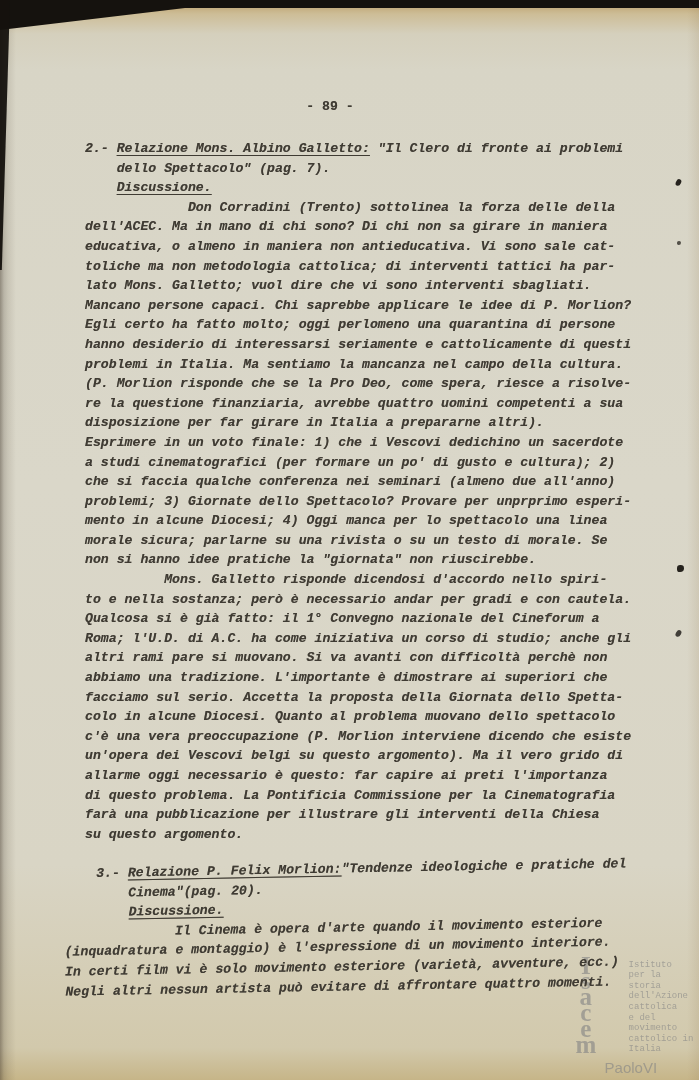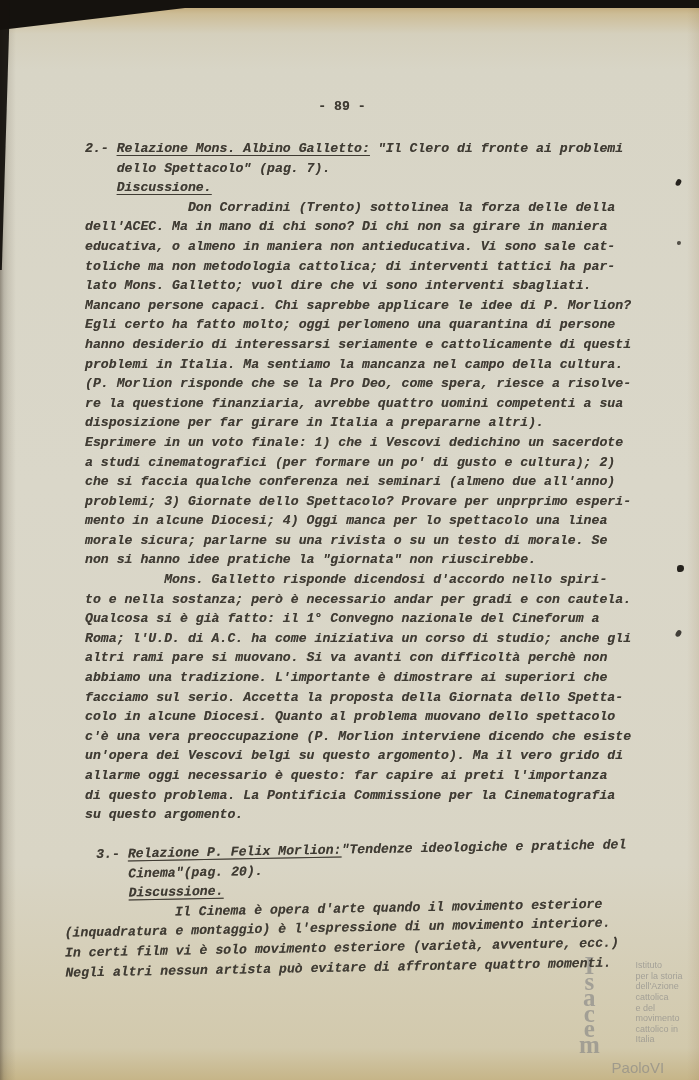--- a/index.html
+++ b/index.html
@@ -9,38 +9,38 @@
     background:
       linear-gradient(90deg, rgba(59,48,36,.45) 0px, rgba(59,48,36,.20) 4px, rgba(80,68,50,.12) 8px, rgba(80,68,50,0) 16px),
       linear-gradient(270deg, rgba(151,124,82,.16) 0px, rgba(151,124,82,0) 12px),
       linear-gradient(180deg, #b99a63 0px, #cdbd97 14px, #d5d0bd 34px, #d8d5c6 70px, #dad7c9 45%, #d9d5c5 80%, #d2c9ac 97%, #c6b588 100%);
   }
   .top-band { position:absolute; top:0; left:0; width:699px; height:8px; background:var(--scan_border,#15120e); }
   .corner-wedge { position:absolute; top:0; left:0; width:185px; height:30px; background:var(--scan_border,#15120e); clip-path:polygon(0 0,100% 0,100% 27%,0 100%); }
   .left-wedge { position:absolute; top:0; left:0; width:10px; height:270px; background:var(--scan_border,#15120e); clip-path:polygon(0 0,100% 0,18% 100%,0 100%); opacity:.95; }
 
   .typed { color:var(--ink,#3f3b33); font-weight:bold; font-size:13.2px; line-height:19.6px; text-shadow:0 0 .5px rgba(63,59,51,.55); }
-  .pageno { position:absolute; top:97px; left:0; width:660px; text-align:center; z-index:2;padding-left:12px; }
+  .pageno { position:absolute; top:97px; left:0; width:660px; text-align:center; z-index:2; }
   .content { position:absolute; left:85px; top:139px; width:580px; z-index:2;font-style:italic; }
   .tline, .hline { white-space:pre; height:19.6px; }
   .u { text-decoration:underline; text-underline-offset:2.5px; text-decoration-thickness:1.2px; }
   .ind4 { padding-left:31.7px; }
   .sec3 { margin-top:20px; margin-left:11px; transform:rotate(-1.05deg); transform-origin:0 0; }
   .sec3 .para { margin-left:-33px; }
 
   .speck { position:absolute; background:#26231e; border-radius:50% 50% 60% 40%; z-index:3; }
   .speck.s1 { left:676px; top:179px; width:5px; height:7px; transform:rotate(25deg); }
   .speck.s2 { left:677px; top:241px; width:4px; height:4px; opacity:.75; }
   .speck.s3 { left:677px; top:565px; width:7px; height:7px; }
   .speck.s4 { left:676px; top:630px; width:5px; height:7px; transform:rotate(30deg); opacity:.85; }
 
   .watermark { position:absolute; right:2px; bottom:4px; width:126px; display:flex; gap:4px; opacity:.62; z-index:1; }
   .wm-letters { font-family:"Liberation Serif","DejaVu Serif",serif; font-weight:bold; color:var(--watermark_gray,#7e7e7e); font-size:25px; line-height:15.8px; width:44px; text-align:center; }
-  .wm-text { font-family:Liberation Sans, sans-serif; color:var(--watermark_gray,#8a8a8a); font-size:9px; line-height:10.6px; padding-top:2px;margin-left:24px; }
-  .wm-brand { font-family:"Liberation Sans","DejaVu Sans",sans-serif; color:var(--watermark_gray,#8a8a8a); font-size:15px; line-height:16px; margin-top:15px; }
+  .wm-text { font-family:Liberation Mono, monospace; color:var(--watermark_gray,#8a8a8a); font-size:9px; line-height:10.6px; padding-top:2px;margin-left:24px; }
+  .wm-brand { font-family:"Liberation Sans","DejaVu Sans",sans-serif; color:var(--watermark_gray,#8a8a8a); font-size:15px; line-height:16px; margin-top:5px; }
 </style>
 </head>
 <body>
 
 <div class="scan">
   <div class="top-band"></div>
   <div class="corner-wedge"></div>
   <div class="left-wedge"></div>
 
   <div class="pageno typed">- 89 -</div>
@@ -76,20 +76,21 @@
           <div class="tline">Qualcosa si è già fatto: il 1° Convegno nazionale del Cineforum a</div>
           <div class="tline">Roma; l'U.D. di A.C. ha come iniziativa un corso di studio; anche gli</div>
           <div class="tline">altri rami pare si muovano. Si va avanti con difficoltà perchè non</div>
           <div class="tline">abbiamo una tradizione. L'importante è dimostrare ai superiori che</div>
           <div class="tline">facciamo sul serio. Accetta la proposta della Giornata dello Spetta-</div>
           <div class="tline">colo in alcune Diocesi. Quanto al problema muovano dello spettacolo</div>
           <div class="tline">c'è una vera preoccupazione (P. Morlion interviene dicendo che esiste</div>
           <div class="tline">un'opera dei Vescovi belgi su questo argomento). Ma il vero grido di</div>
           <div class="tline">allarme oggi necessario è questo: far capire ai preti l'importanza</div>
           <div class="tline">di questo problema. La Pontificia Commissione per la Cinematografia</div>
+          <div class="tline">farà una pubblicazione per illustrare gli interventi della Chiesa</div>
           <div class="tline">su questo argomento.</div>
         </div>
     </div>
 
     <div class="sec3">
       <div class="hline"><span>3.- </span><span class="u">Relazione P. Felix Morlion:</span><span>"Tendenze ideologiche e pratiche del</span></div>
       <div class="hline ind4">Cinema"(pag. 20).</div>
       <div class="hline ind4"><span class="u">Discussione.</span></div>
       <div class="para">
           <div class="tline">              Il Cinema è opera d'arte quando il movimento esteriore</div>

